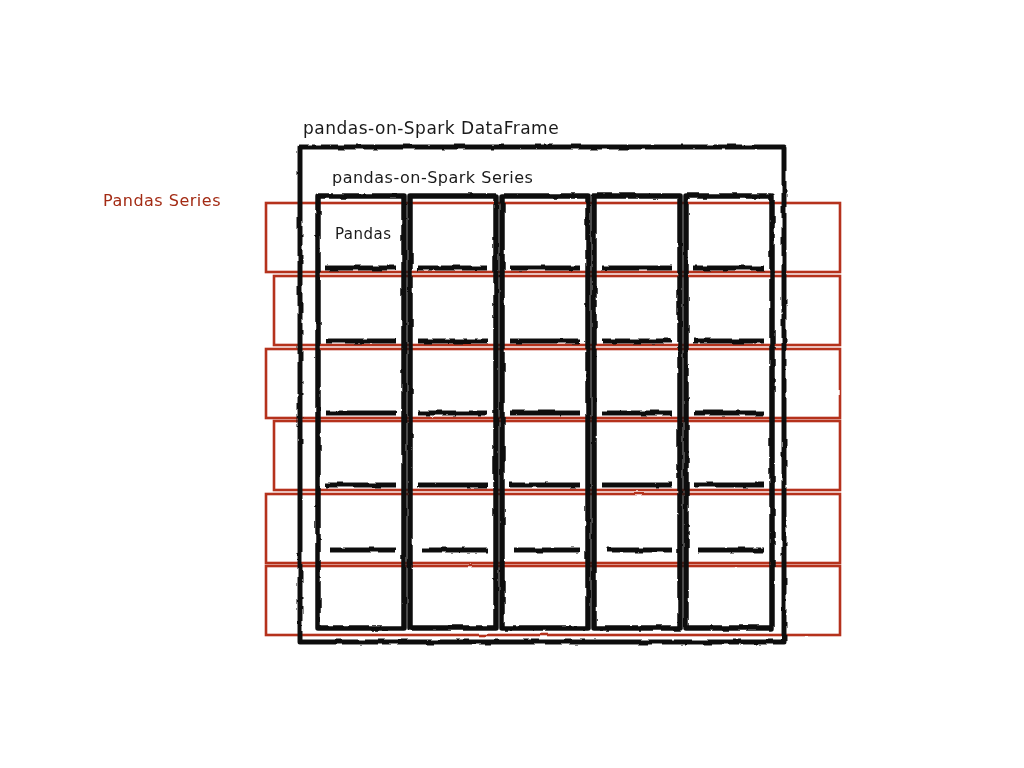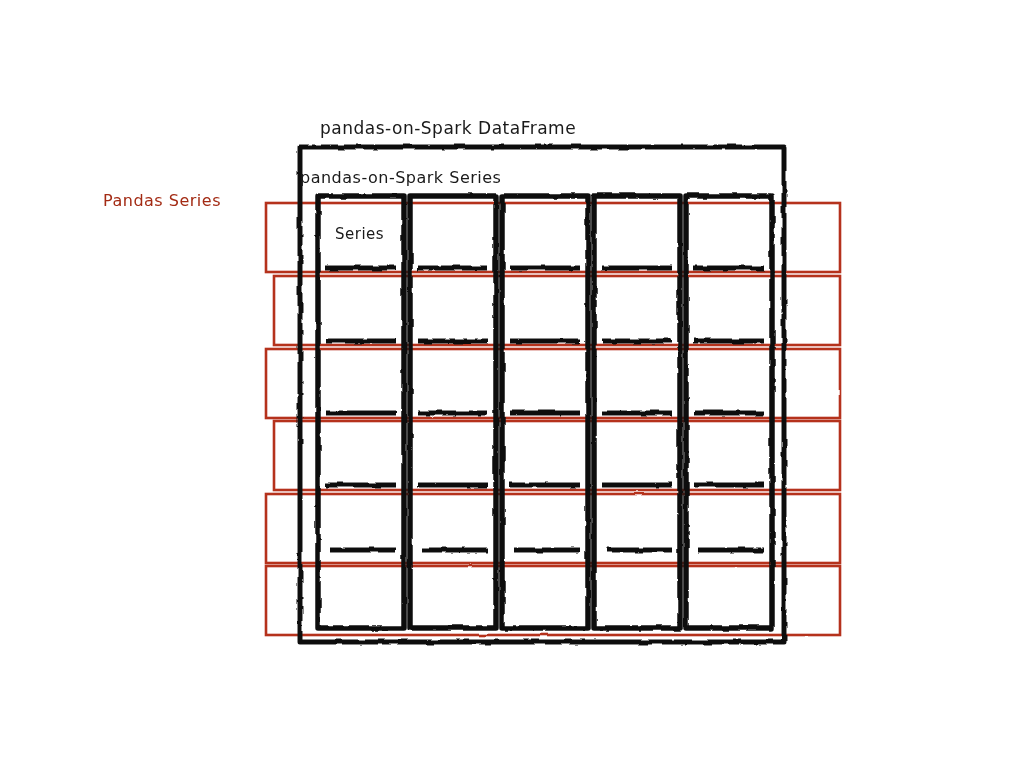--- a/index.html
+++ b/index.html
@@ -24,27 +24,27 @@
   }
 
   .label {
     position: absolute;
     white-space: nowrap;
     font-family: "DejaVu Sans", sans-serif;
     letter-spacing: 0.5px;
   }
 
   #label-dataframe {
-    left: 320px;
+    left: 303px;
     top: 118px;
     font-size: 17px;
     color: #1a1a1a;
   }
   #label-series {
-    left: 300px;
+    left: 332px;
     top: 168px;
     font-size: 16px;
     color: #1a1a1a;
   }
   #label-value {
     left: 335px;
     top: 225px;
     font-size: 15px;
     color: #1a1a1a;
   }
@@ -121,15 +121,15 @@
       <path d="M514 550 L580 550"></path>
       <path d="M606 550 L672 550"></path>
       <path d="M698 550 L764 550"></path>
   </g>
 </svg>
 
 <div class="label" id="label-dataframe">pandas-on-Spark DataFrame</div>
 
 <div class="label" id="label-series">pandas-on-Spark Series</div>
 
-<div class="label" id="label-value">Series</div>
+<div class="label" id="label-value">Pandas</div>
 
 <div class="label" id="label-pandas-series">Pandas Series</div>
 
 </body></html>

